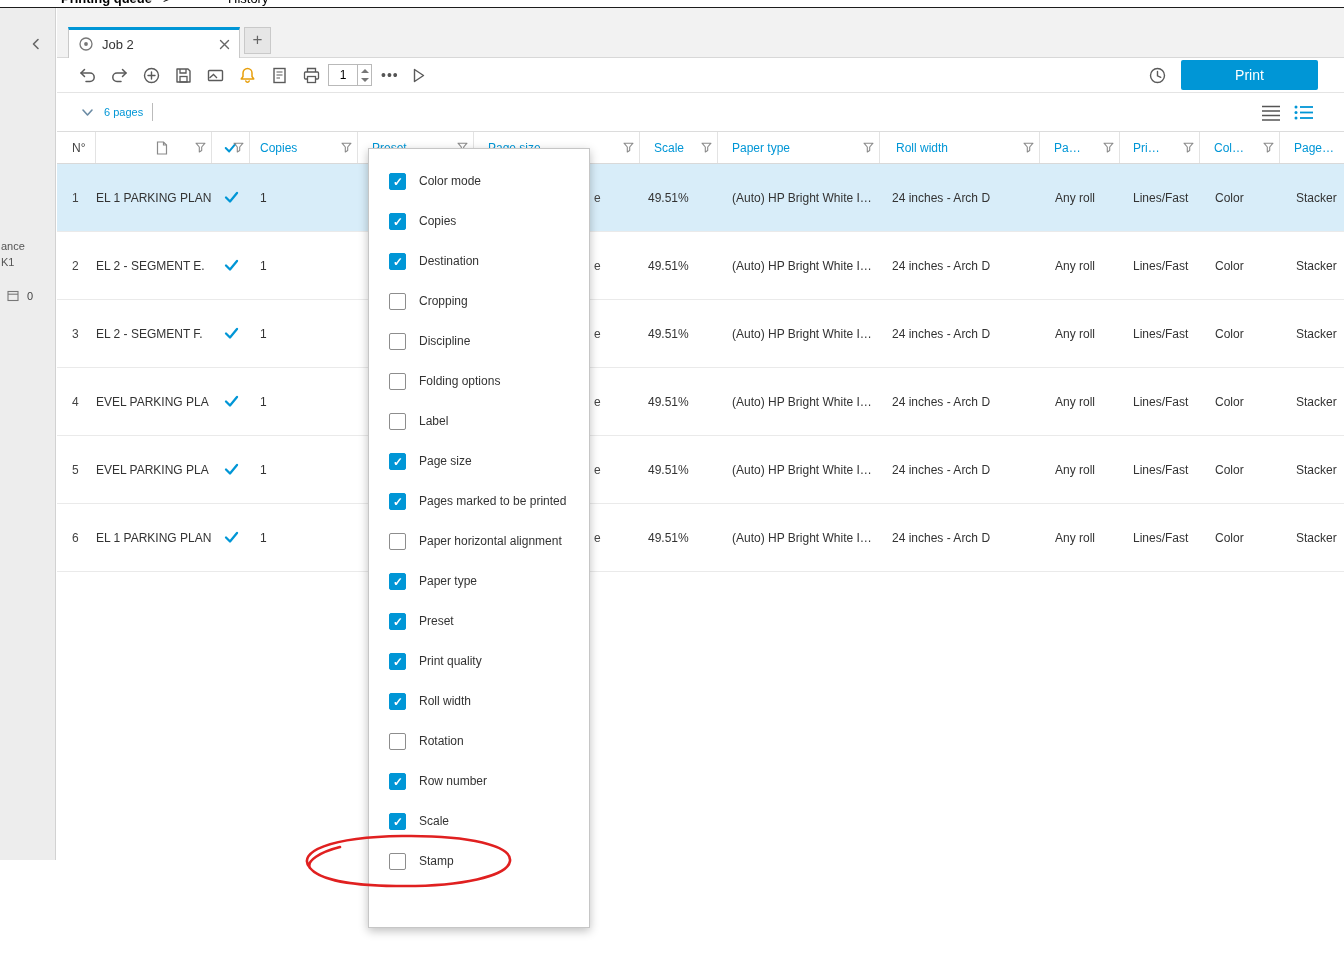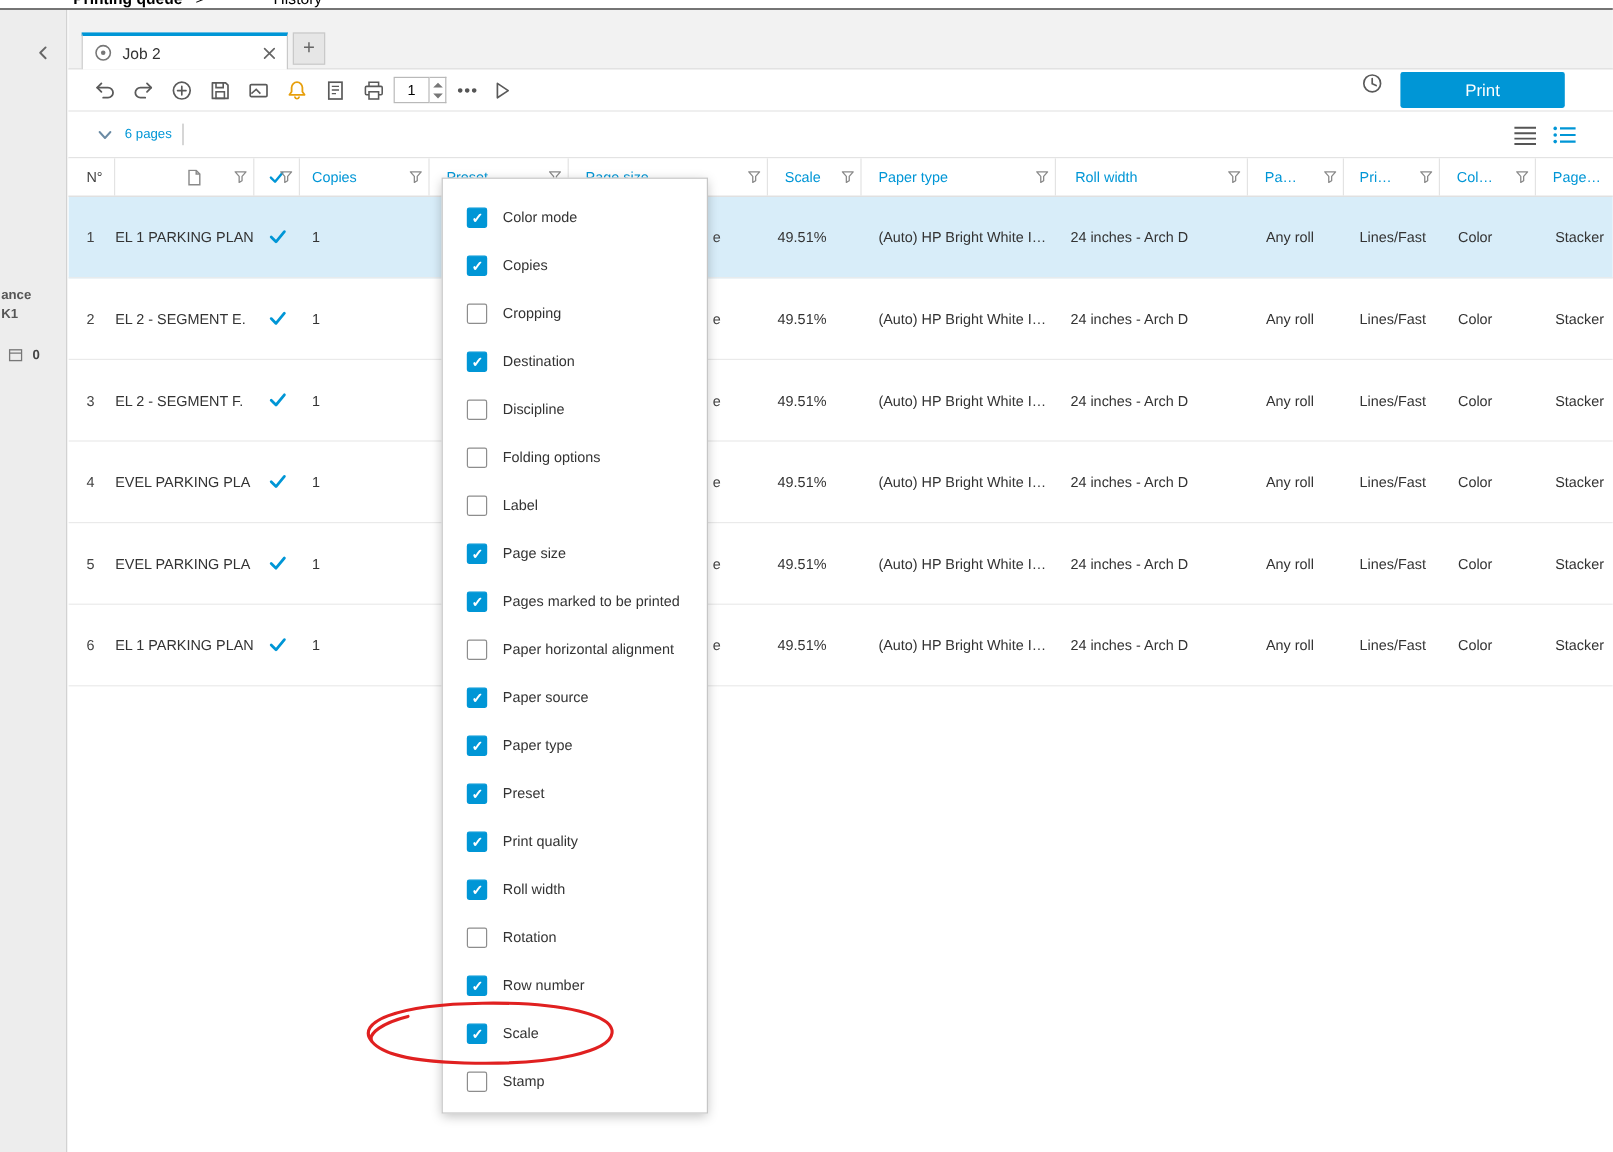--- a/index.html
+++ b/index.html
@@ -8,22 +8,22 @@
 
   
   .topstrip { position:absolute; left:0; top:0; width:1344px; height:8px;
               background:#fff; border-bottom:1px solid #1c1c1c; overflow:hidden; z-index:6; }
   .topstrip span { position:absolute; top:-9px; font-size:13px; color:#000; white-space:nowrap; }
   .bc-left  { left:61px;  font-weight:700; }
   .bc-sep   { left:163px; font-weight:400; color:#333; }
   .bc-right { left:228px; font-weight:400; }
 
   
-  .sidebar { position:absolute; left:0; top:8px; width:56px; height:952px;
-             background:#ededed; border-right:1px solid #d2d2d2; z-index:1;font-weight:bold; }
+  .sidebar { position:absolute; left:0; top:8px; width:56px; height:852px;
+             background:#ededed; border-right:1px solid #d2d2d2; z-index:1; }
   .collapse-btn { position:absolute; left:28px; top:28px; cursor:pointer; }
   .frag { position:absolute; left:1px; font-size:11px; color:#555; white-space:nowrap; }
   .frag1 { top:232px; } .frag2 { top:248px; }
   .badge-row { position:absolute; left:7px; top:282px; display:flex; align-items:center; gap:8px;
                font-size:11px; color:#444; }
 
   
   .tabstrip { position:absolute; left:57px; top:8px; width:1287px; height:50px;
               background:#f2f2f2; border-bottom:1px solid #d8d8d8; z-index:2; }
   .job-tab { position:absolute; left:11px; bottom:-1px; width:172px; height:31px; background:#fff;
@@ -43,21 +43,21 @@
                margin-left:7px; font-family:"Liberation Sans",sans-serif; }
   .spinner { width:14px; height:22px; border:1px solid #b9b9b9; border-left:none; display:flex;
              flex-direction:column; cursor:pointer; }
   .spin { flex:1; position:relative; }
   .spin::after { content:""; position:absolute; left:3px; }
   .spin-up::after   { top:4px; border-left:4px solid transparent; border-right:4px solid transparent;
                       border-bottom:4px solid #777; }
   .spin-down::after { top:3px; border-left:4px solid transparent; border-right:4px solid transparent;
                       border-top:4px solid #777; }
   .more { font-size:14px; color:#555; letter-spacing:1px; margin-left:9px; cursor:pointer; }
-  .toolbar-right { margin-left:auto; display:flex; gap:14px; padding-right:40px; }
+  .toolbar-right { margin-left:auto; display:flex; align-items:center; gap:14px; padding-right:26px; }
   .print-btn { width:137px; height:30px; background:#0096d6; color:#fff; font-size:14px; border:none;
                border-radius:2px; cursor:pointer; font-family:"Liberation Sans",sans-serif; }
 
   
   .pagesbar { position:absolute; left:57px; top:93px; width:1287px; height:39px;
               border-bottom:1px solid #dcdcdc; display:flex; align-items:center; z-index:2; }
   .pages-chevron { margin-left:23px; cursor:pointer; }
   .pages-label { margin-left:9px; font-size:11px; color:#0096d6; }
   .pages-sep { width:1px; height:18px; background:#bbb; margin-left:9px; }
   .viewgroup { margin-left:auto; display:flex; align-items:center; gap:13px; padding-right:30px; }
@@ -433,28 +433,28 @@
 <div class="dropdown">
   <div class="mitem">
     <span class="cb checked"></span>
     <span class="mlabel">Color mode</span>
   </div>
   <div class="mitem">
     <span class="cb checked"></span>
     <span class="mlabel">Copies</span>
   </div>
   <div class="mitem">
+    <span class="cb checked"></span>
+    <span class="mlabel">Destination</span>
+  </div>
+  <div class="mitem">
     <span class="cb"></span>
     <span class="mlabel">Cropping</span>
   </div>
   <div class="mitem">
-    <span class="cb checked"></span>
-    <span class="mlabel">Destination</span>
-  </div>
-  <div class="mitem">
     <span class="cb"></span>
     <span class="mlabel">Discipline</span>
   </div>
   <div class="mitem">
     <span class="cb"></span>
     <span class="mlabel">Folding options</span>
   </div>
   <div class="mitem">
     <span class="cb"></span>
     <span class="mlabel">Label</span>
@@ -463,24 +463,20 @@
     <span class="cb checked"></span>
     <span class="mlabel">Page size</span>
   </div>
   <div class="mitem">
     <span class="cb checked"></span>
     <span class="mlabel">Pages marked to be printed</span>
   </div>
   <div class="mitem">
     <span class="cb"></span>
     <span class="mlabel">Paper horizontal alignment</span>
-  </div>
-  <div class="mitem">
-    <span class="cb checked"></span>
-    <span class="mlabel">Paper source</span>
   </div>
   <div class="mitem">
     <span class="cb checked"></span>
     <span class="mlabel">Paper type</span>
   </div>
   <div class="mitem">
     <span class="cb checked"></span>
     <span class="mlabel">Preset</span>
   </div>
   <div class="mitem">

